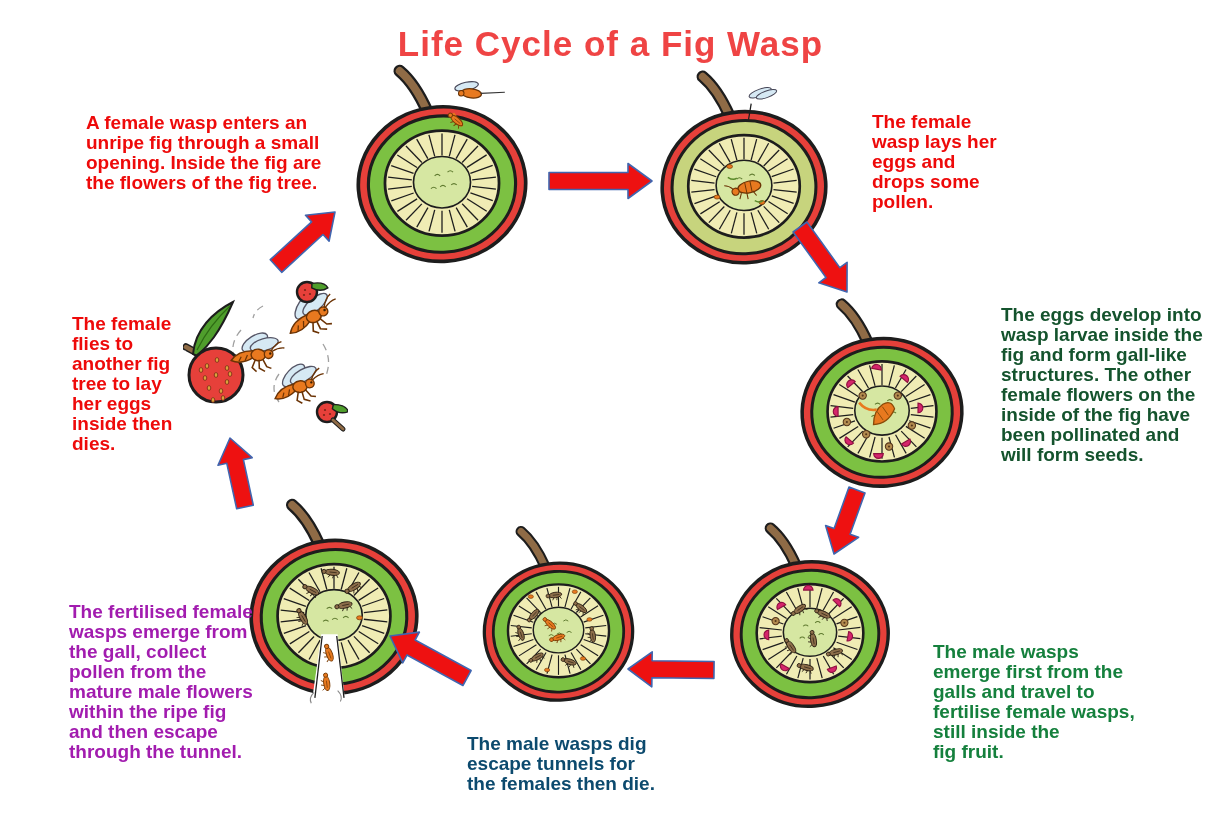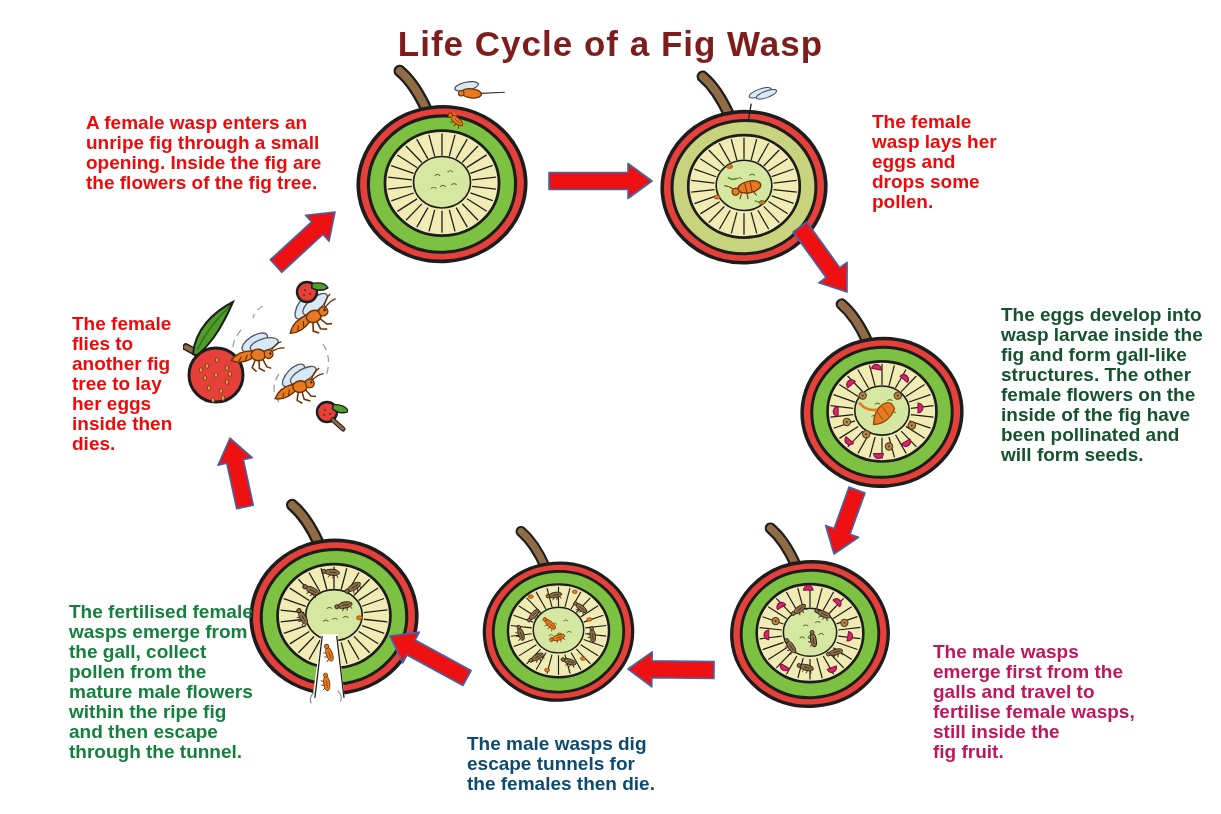--- a/index.html
+++ b/index.html
@@ -17,49 +17,49 @@
   }
   .fig{position:absolute;z-index:2;}
   .fig svg{display:block;}
   #arrows{position:absolute;left:0;top:0;z-index:3;pointer-events:none;}
 </style>
 </head>
 <body>
 
 <div class="canvas">
 
-  <div class="title" style="color: #7f1d1d;">Life Cycle of a Fig Wasp</div>
+  <div class="title" style="color: #ef4444;">Life Cycle of a Fig Wasp</div>
 
   <div class="stage-text" style="left: 86px; top: 113px; width: 310px; color: rgb(238, 10, 10);">A female wasp enters an
 unripe fig through a small
 opening. Inside the fig are
 the flowers of the fig tree.</div>
   <div class="stage-text" style="left: 872px; top: 112px; width: 160px; color: rgb(238, 10, 10);">The female
 wasp lays her
 eggs and
 drops some
 pollen.</div>
   <div class="stage-text" style="left: 1001px; top: 305px; width: 215px; color: #14532d;">The eggs develop into
 wasp larvae inside the
 fig and form gall-like
 structures. The other
 female flowers on the
 inside of the fig have
 been pollinated and
 will form seeds.</div>
-  <div class="stage-text" style="left: 933px; top: 642px; width: 250px; color: #be185d;">The male wasps
+  <div class="stage-text" style="left: 933px; top: 642px; width: 250px; color: #15803d;">The male wasps
 emerge first from the
 galls and travel to
 fertilise female wasps,
 still inside the
 fig fruit.</div>
   <div class="stage-text" style="left: 467px; top: 734px; width: 230px; color: #0c4a6e;">The male wasps dig
 escape tunnels for
 the females then die.</div>
-  <div class="stage-text" style="left: 69px; top: 602px; width: 250px; color: #15803d;">The fertilised female
+  <div class="stage-text" style="left: 69px; top: 602px; width: 250px; color: #a21caf;">The fertilised female
 wasps emerge from
 the gall, collect
 pollen from the
 mature male flowers
 within the ripe fig
 and then escape
 through the tunnel.</div>
   <div class="stage-text" style="left: 72px; top: 314px; width: 160px; color: rgb(238, 10, 10);">The female
 flies to
 another fig

